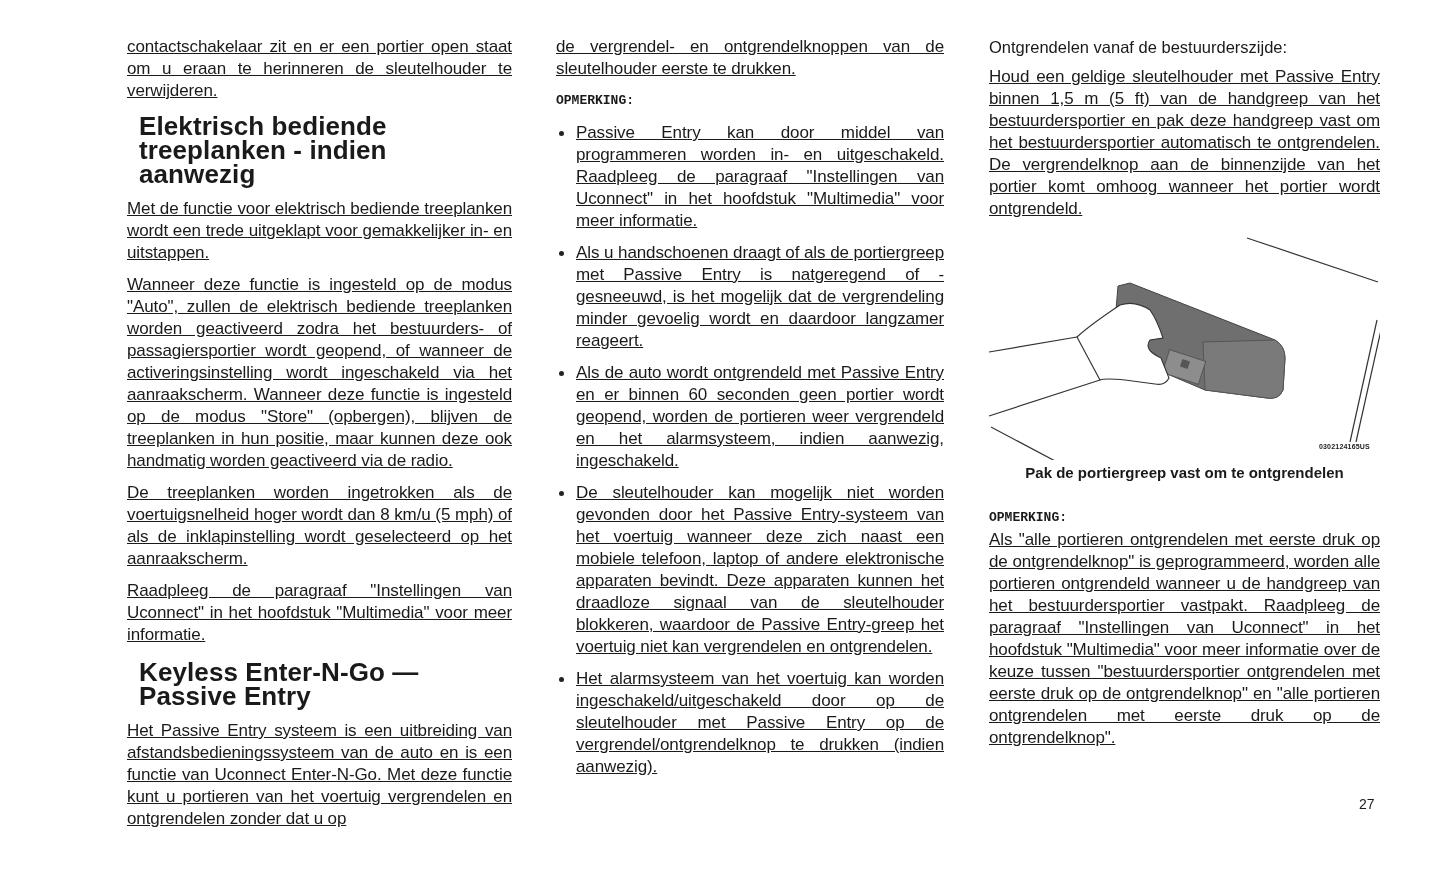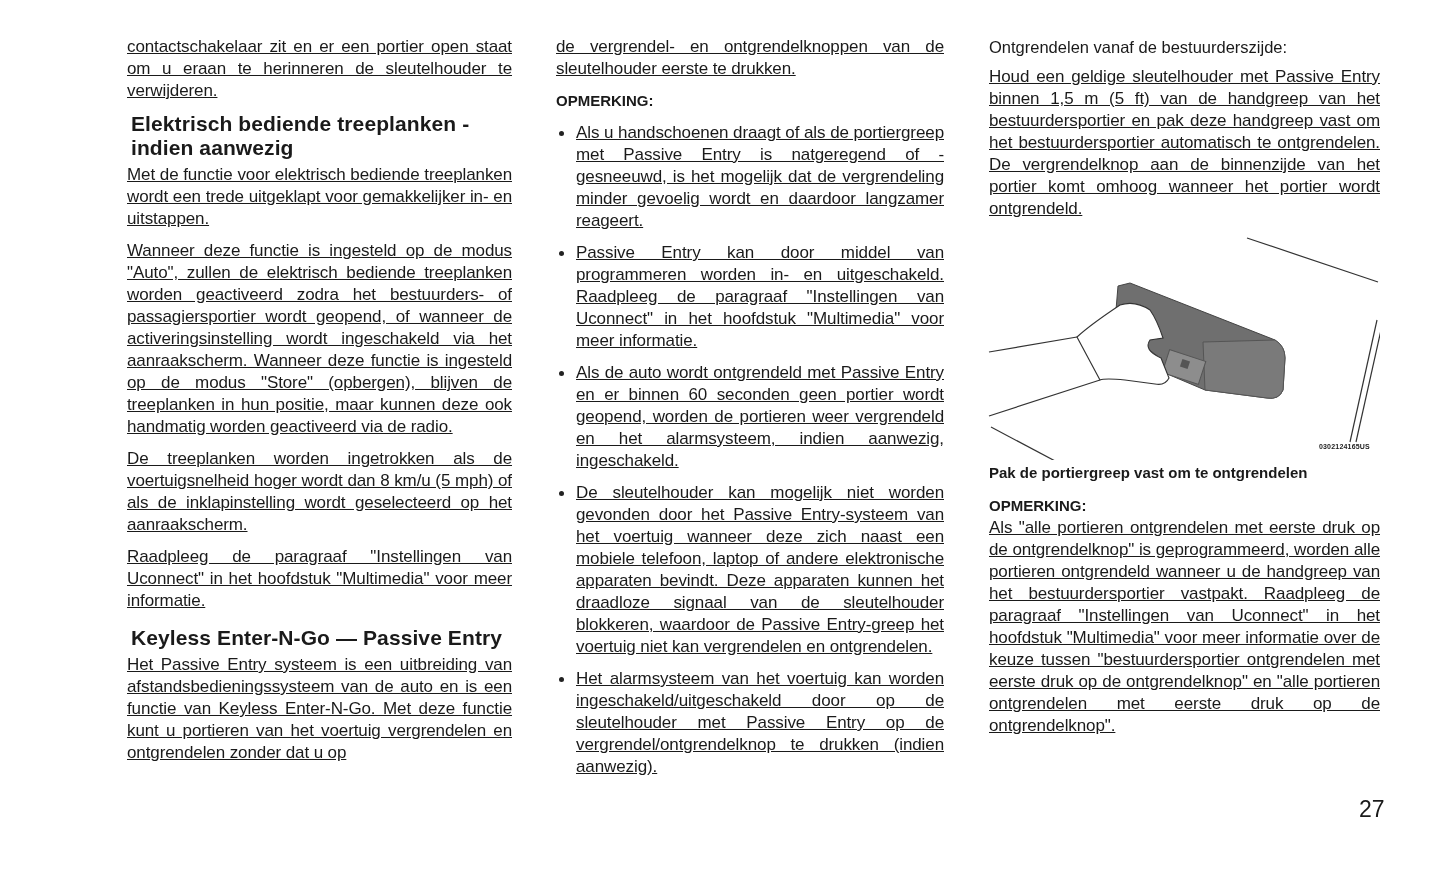--- a/index.html
+++ b/index.html
@@ -9,79 +9,80 @@
     }
     .col { position: absolute; top: 36px; }
     #col1 { left: 127px; width: 385px; }
     #col2 { left: 556px; width: 388px; }
     #col3 { left: 989px; width: 391px; }
     p {
       margin: 0 0 10px 0; font-size: 17px; line-height: 22px;
       text-align: justify; letter-spacing: -0.1px; text-decoration: underline;
     }
     h2 {
-      margin: 4px; font-size: 21px; line-height: 24px; font-weight: bold;
+      margin: 12px; font-size: 26px; line-height: 24px; font-weight: bold;
       letter-spacing: 0.1px;
     }
     .h2-wrap { margin-top: 10px; }
     .note {
-      font-weight: bold; font-size: 15px; line-height: 22px;
+      font-weight: bold; font-size: 13px; line-height: 22px;
       margin: 8px 0 10px 0;
+      font-family: Liberation Mono, monospace;
     }
     h3 { margin: 0 0 8px 0; font-size: 16.5px; line-height: 22px; font-weight: normal; }
     ul { list-style: none; margin: 0; padding: 0; }
     li { position: relative; padding-left: 20px; margin: 0 0 10px 0; }
     li p { margin: 0; }
     .bullet {
       position: absolute; left: 3px; top: 9px; width: 5px; height: 5px;
       border-radius: 50%; background: #222;
     }
     .figure { position: relative; width: 395px; height: 230px; margin: 4px 0 0 -4px; }
     .figure svg { position: absolute; left: 0; top: 0; }
     .fig-code {
       position: absolute; right: 10px; top: 213px; font-size: 7px;
       font-weight: bold; letter-spacing: 0.2px;
     }
     .caption {
-      font-weight: bold; font-size: 15px; line-height: 20px; text-align: left;
-      margin: 3px 0 12px 0;
+      font-weight: bold; font-size: 15px; line-height: 20px; text-align: center;
+      margin: 3px 0 24px 0;
     }
     .page-number {
-      position: absolute; left: 1359px; top: 796px; font-size: 23px;
+      position: absolute; left: 1359px; top: 796px; font-size: 14px;
     }
   </style>
 </head>
 <body>
 
 <div class="col" id="col1">
   <p>contactschakelaar zit en er een portier open staat om u eraan te herinneren de sleutelhouder te verwijderen.</p>
   <div class="h2-wrap">
     <h2>Elektrisch bediende treeplanken - indien aanwezig</h2>
   </div>
   <p>Met de functie voor elektrisch bediende treeplanken wordt een trede uitgeklapt voor gemakkelijker in- en uitstappen.</p>
   <p>Wanneer deze functie is ingesteld op de modus "Auto", zullen de elektrisch bediende treeplanken worden geactiveerd zodra het bestuurders- of passagiersportier wordt geopend, of wanneer de activeringsinstelling wordt ingeschakeld via het aanraakscherm. Wanneer deze functie is ingesteld op de modus "Store" (opbergen), blijven de treeplanken in hun positie, maar kunnen deze ook handmatig worden geactiveerd via de radio.</p>
   <p>De treeplanken worden ingetrokken als de voertuigsnelheid hoger wordt dan 8 km/u (5 mph) of als de inklapinstelling wordt geselecteerd op het aanraakscherm.</p>
   <p>Raadpleeg de paragraaf "Instellingen van Uconnect" in het hoofdstuk "Multimedia" voor meer informatie.</p>
   <div class="h2-wrap" style="margin-top:14px">
     <h2>Keyless Enter-N-Go — Passive Entry</h2>
   </div>
-  <p>Het Passive Entry systeem is een uitbreiding van afstandsbedieningssysteem van de auto en is een functie van Keyless Enter-N-Go. Met deze functie kunt u portieren van het voertuig vergrendelen en ontgrendelen zonder dat u op</p>
+  <p>Het Passive Entry systeem is een uitbreiding van afstandsbedieningssysteem van de auto en is een functie van Uconnect Enter-N-Go. Met deze functie kunt u portieren van het voertuig vergrendelen en ontgrendelen zonder dat u op</p>
 </div>
 
 <div class="col" id="col2">
   <p>de vergrendel- en ontgrendelknoppen van de sleutelhouder eerste te drukken.</p>
   <div class="note">OPMERKING:</div>
   <ul>
     <li>
         <span class="bullet"></span>
-        <p>Als u handschoenen draagt of als de portiergreep met Passive Entry is natgeregend of -gesneeuwd, is het mogelijk dat de vergrendeling minder gevoelig wordt en daardoor langzamer reageert.</p>
+        <p>Passive Entry kan door middel van programmeren worden in- en uitgeschakeld. Raadpleeg de paragraaf "Instellingen van Uconnect" in het hoofdstuk "Multimedia" voor meer informatie.</p>
       </li>
     <li>
         <span class="bullet"></span>
-        <p>Passive Entry kan door middel van programmeren worden in- en uitgeschakeld. Raadpleeg de paragraaf "Instellingen van Uconnect" in het hoofdstuk "Multimedia" voor meer informatie.</p>
+        <p>Als u handschoenen draagt of als de portiergreep met Passive Entry is natgeregend of -gesneeuwd, is het mogelijk dat de vergrendeling minder gevoelig wordt en daardoor langzamer reageert.</p>
       </li>
     <li>
         <span class="bullet"></span>
         <p>Als de auto wordt ontgrendeld met Passive Entry en er binnen 60 seconden geen portier wordt geopend, worden de portieren weer vergrendeld en het alarmsysteem, indien aanwezig, ingeschakeld.</p>
       </li>
     <li>
         <span class="bullet"></span>
         <p>De sleutelhouder kan mogelijk niet worden gevonden door het Passive Entry-systeem van het voertuig wanneer deze zich naast een mobiele telefoon, laptop of andere elektronische apparaten bevindt. Deze apparaten kunnen het draadloze signaal van de sleutelhouder blokkeren, waardoor de Passive Entry-greep het voertuig niet kan vergrendelen en ontgrendelen.</p>
       </li>
     <li>

